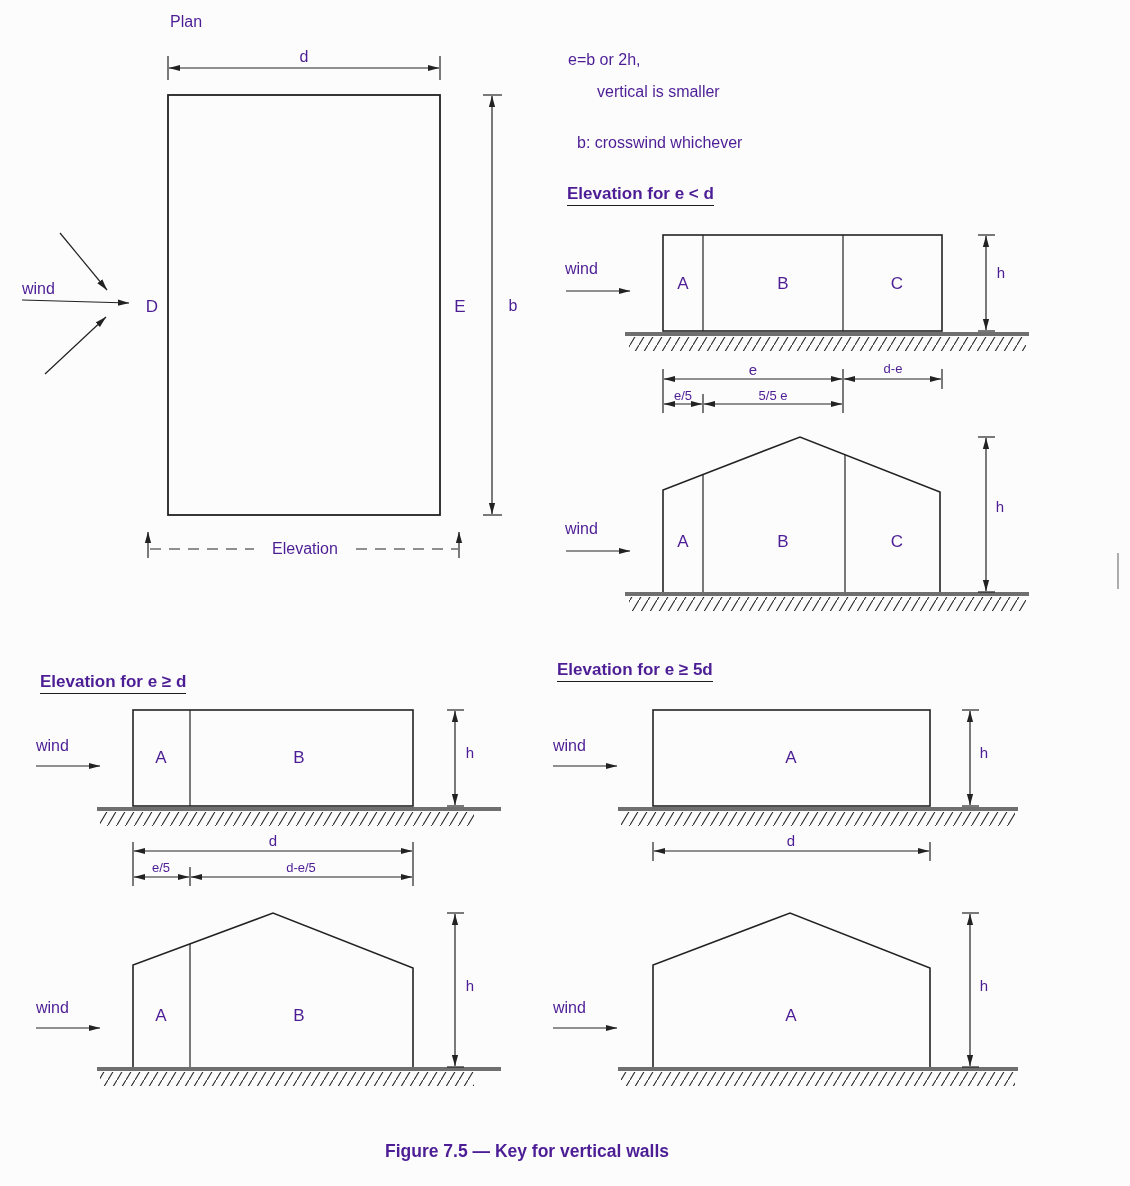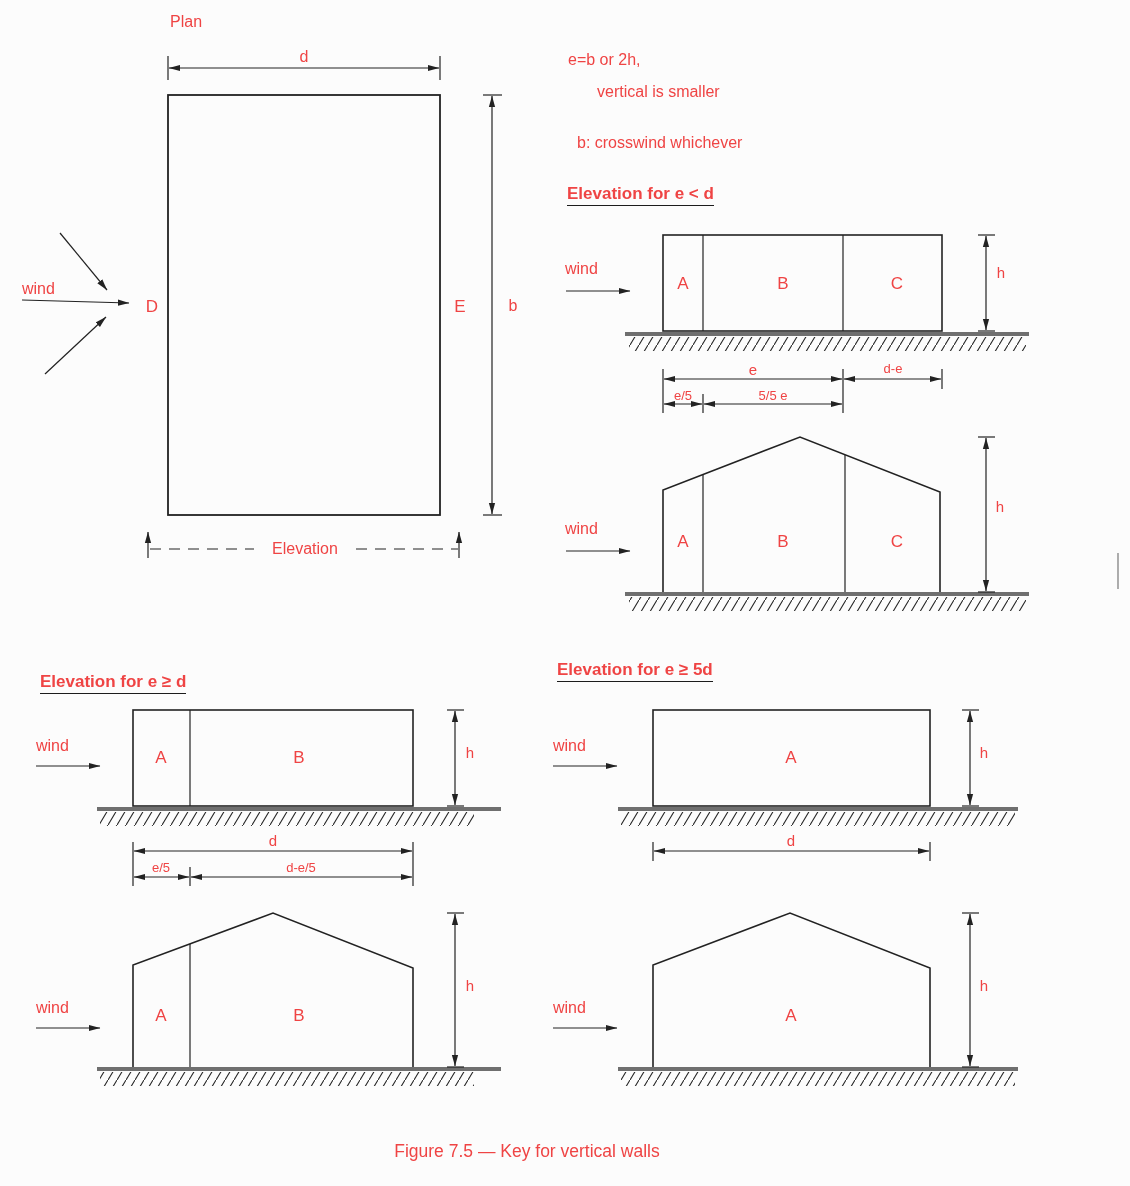--- a/index.html
+++ b/index.html
@@ -1,25 +1,25 @@
 <!DOCTYPE html>
 <html><head>
 <meta charset="utf-8">
 <style>
   html,body{margin:0;padding:0;background:#fcfcfc;}
   #page{position:relative;width:1130px;height:1186px;background:#fcfcfc;
-        font-family:"Liberation Sans",sans-serif;color:#ef4444;overflow:hidden;}
+        font-family:"Liberation Sans",sans-serif;color:#4c1d95;overflow:hidden;}
   #draw{position:absolute;left:0;top:0;}
   .lbl{position:absolute;font-size:16px;line-height:1.15;white-space:nowrap;}
   .ctr{transform:translate(-50%,-50%);}
   .zone{font-size:17px;}
   .dim{font-size:15px;}
   .sm{font-size:13px;text-align:right;}
   .heading{font-weight:bold;font-size:17px;border-bottom:1.6px solid #1c1c1c;padding-bottom:1px;}
-  .caption{font-weight:normal;font-size:17.5px;}
+  .caption{font-weight:bold;font-size:17.5px;}
 </style>
 </head>
 <body>
 
 <div id="page">
 
   <svg id="draw" width="1130" height="1186" viewBox="0 0 1130 1186">
     <defs>
       <marker id="ae" viewBox="0 0 12 8" refX="11.3" refY="4" markerWidth="12" markerHeight="8" orient="auto" markerUnits="userSpaceOnUse">
         <path d="M0,0.8 L11.6,4 L0,7.2 Z" fill="#222"></path>

